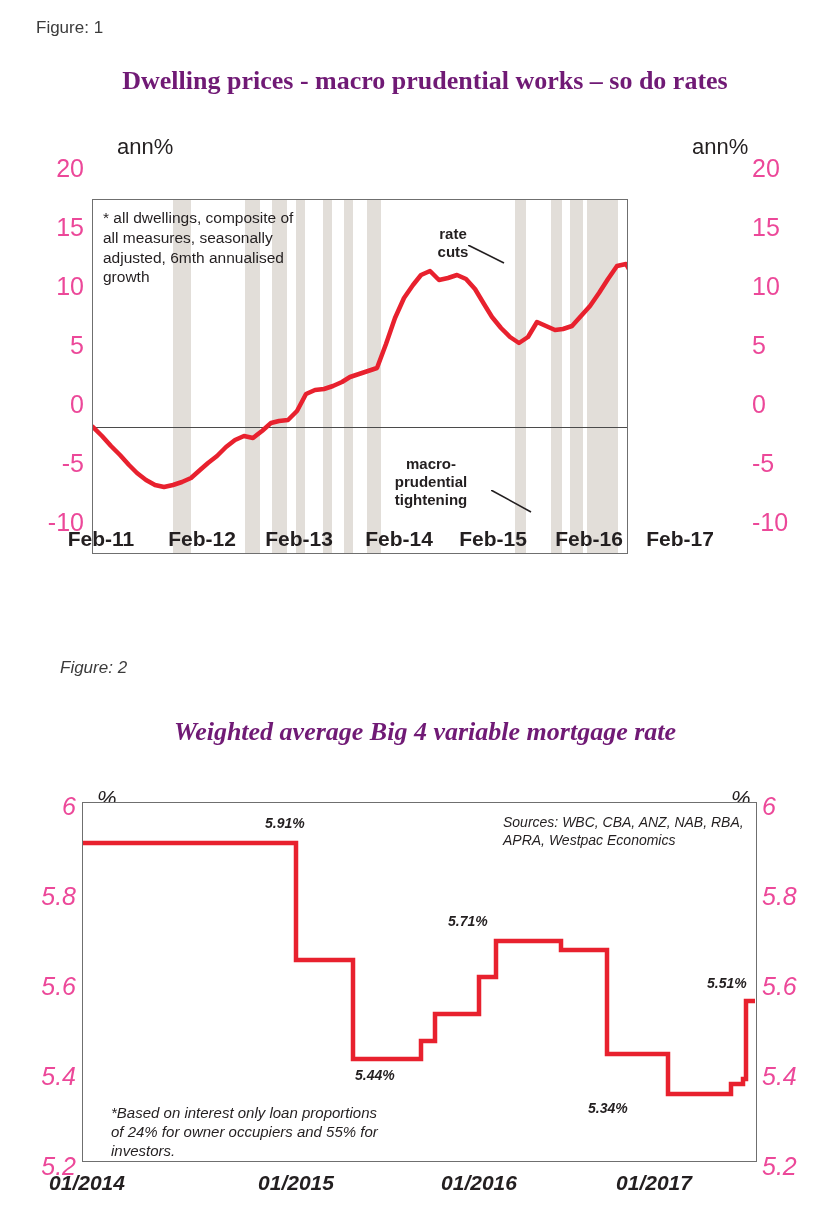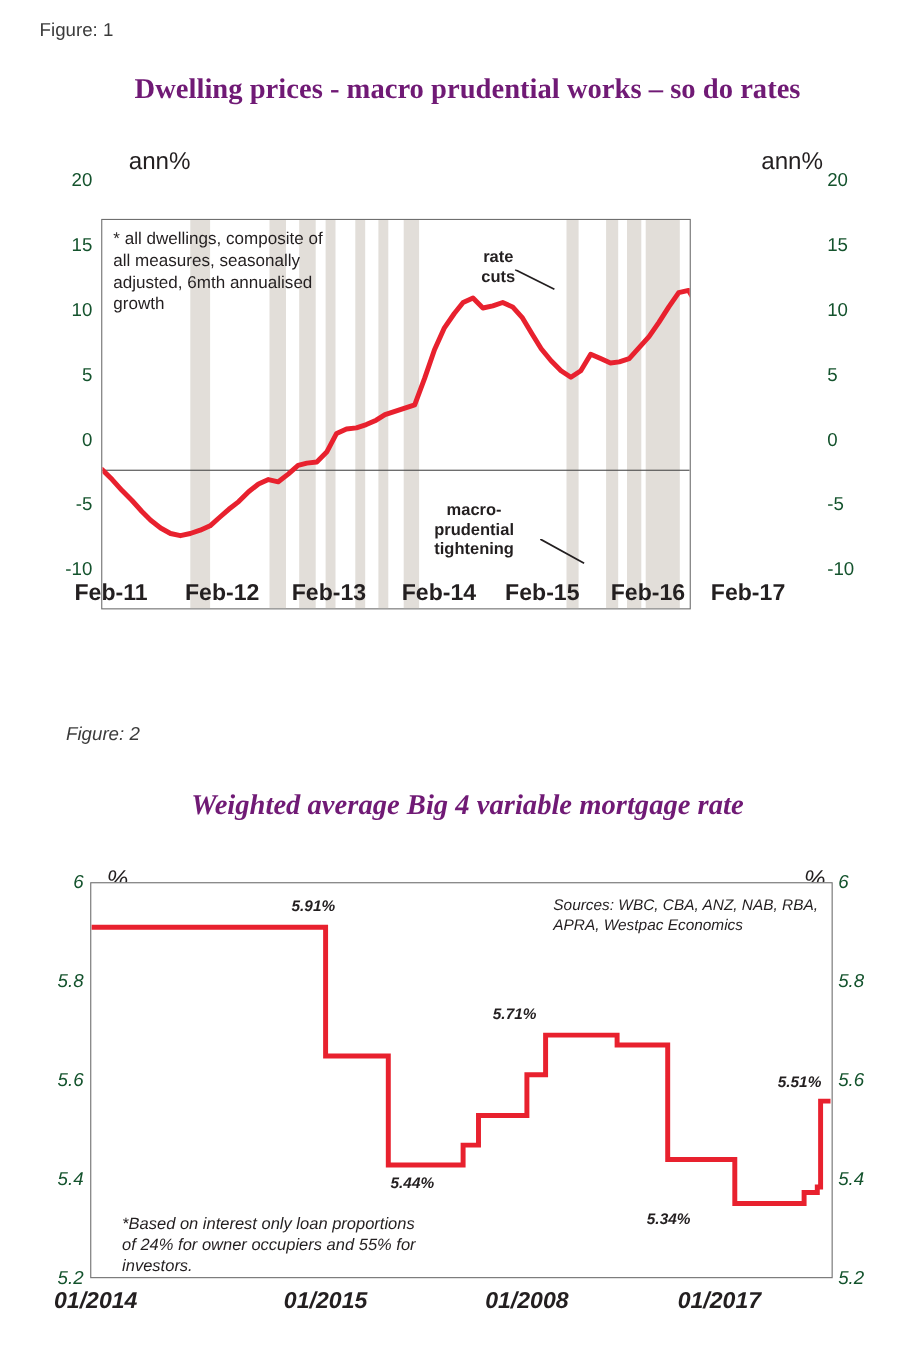--- a/index.html
+++ b/index.html
@@ -30,22 +30,22 @@
   .panel {
     position: relative;
   }
   .axis-unit {
     font-size: 22px;
     color: #231f20;
     position: absolute;
   }
   .tick-label {
     position: absolute;
-    font-size: 17px;
-    color: #14532d;
+    font-size: 25px;
+    color: #ec4899;
     text-align: right;
   }
   .xtick-label {
     position: absolute;
     font-size: 21px;
     color: #231f20;
     text-align: center;
     font-weight: bold;
   }
   .plotbox {
@@ -204,15 +204,15 @@
     <div class="datalabel" style="left:272px; top:264px;">5.44%</div>
     <div class="datalabel" style="left:365px; top:110px;">5.71%</div>
     <div class="datalabel" style="left:505px; top:297px;">5.34%</div>
     <div class="datalabel" style="left:624px; top:172px;">5.51%</div>
 
     <div class="note" style="left:28px; top:300px; width:270px; font-size:15px;">*Based on interest only loan proportions of 24% for owner occupiers and 55% for investors.</div>
   </div>
 
   <div class="xtick-label" style="left:22px; top:531px; width:130px;">01/2014</div>
   <div class="xtick-label" style="left:231px; top:531px; width:130px;">01/2015</div>
-  <div class="xtick-label" style="left:414px; top:531px; width:130px;">01/2008</div>
+  <div class="xtick-label" style="left:414px; top:531px; width:130px;">01/2016</div>
   <div class="xtick-label" style="left:589px; top:531px; width:130px;">01/2017</div>
 </div>
 
 </body></html>

